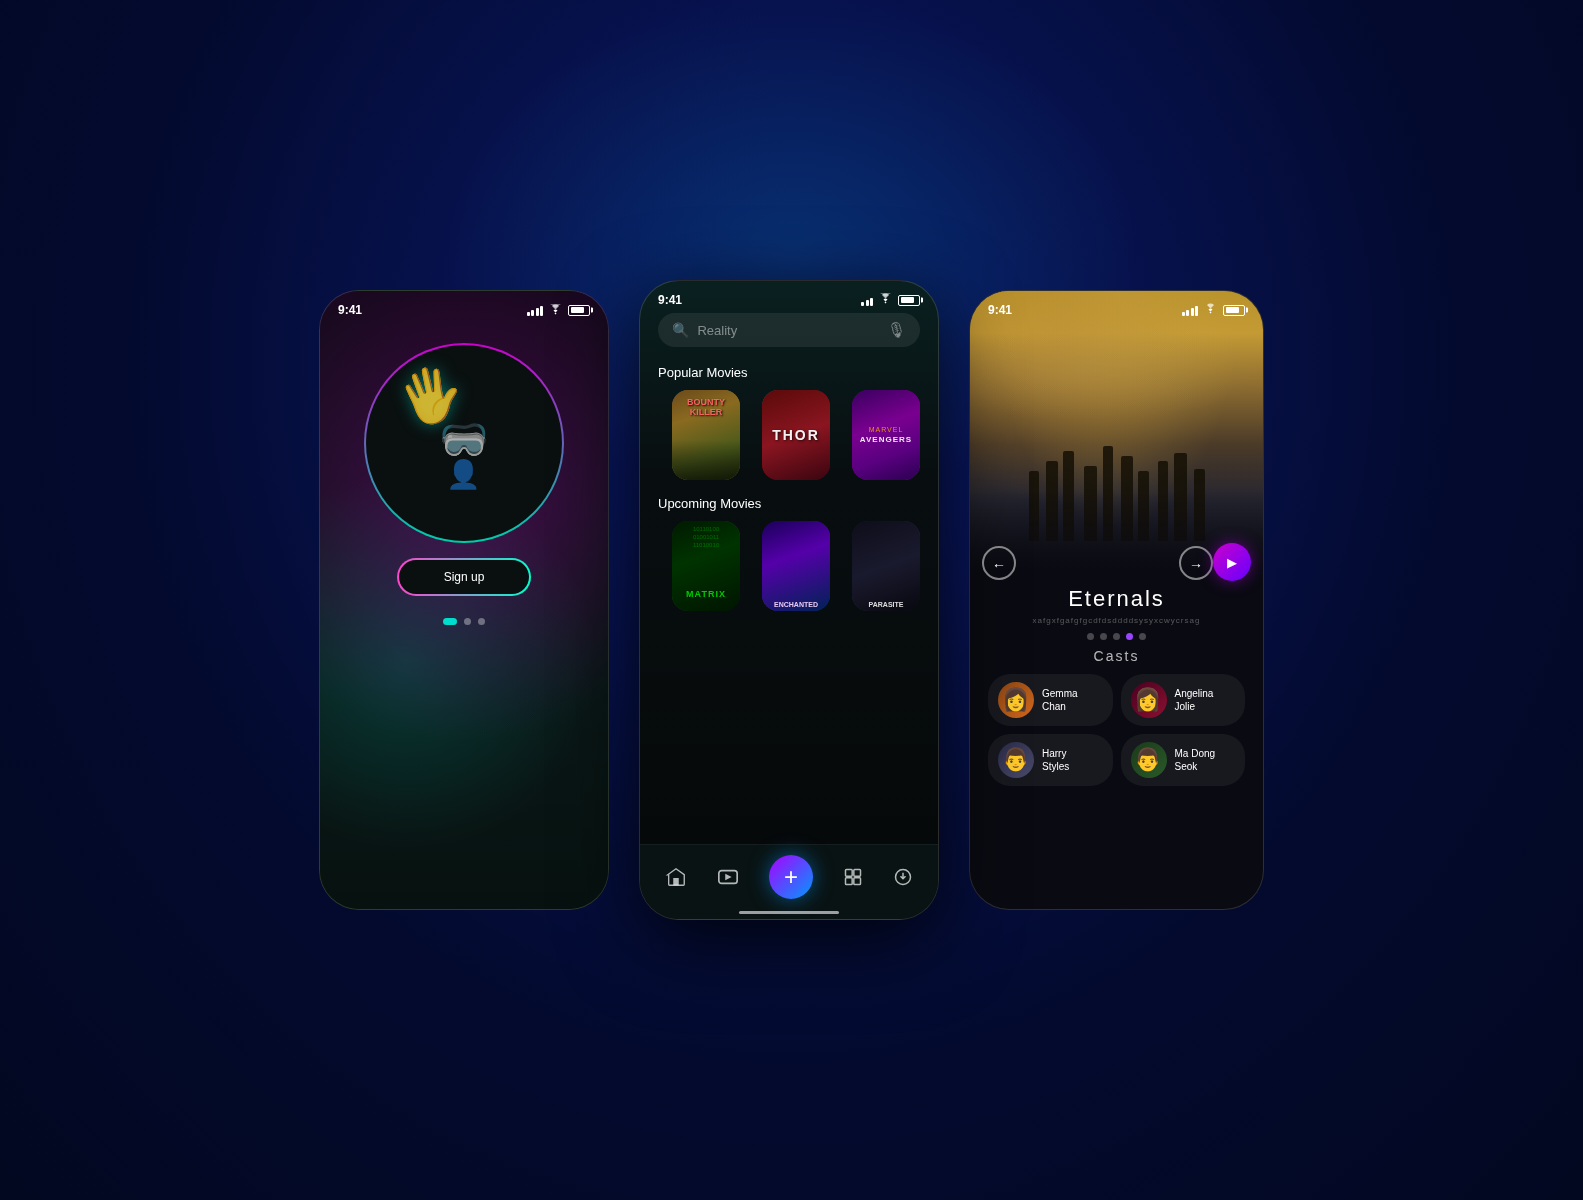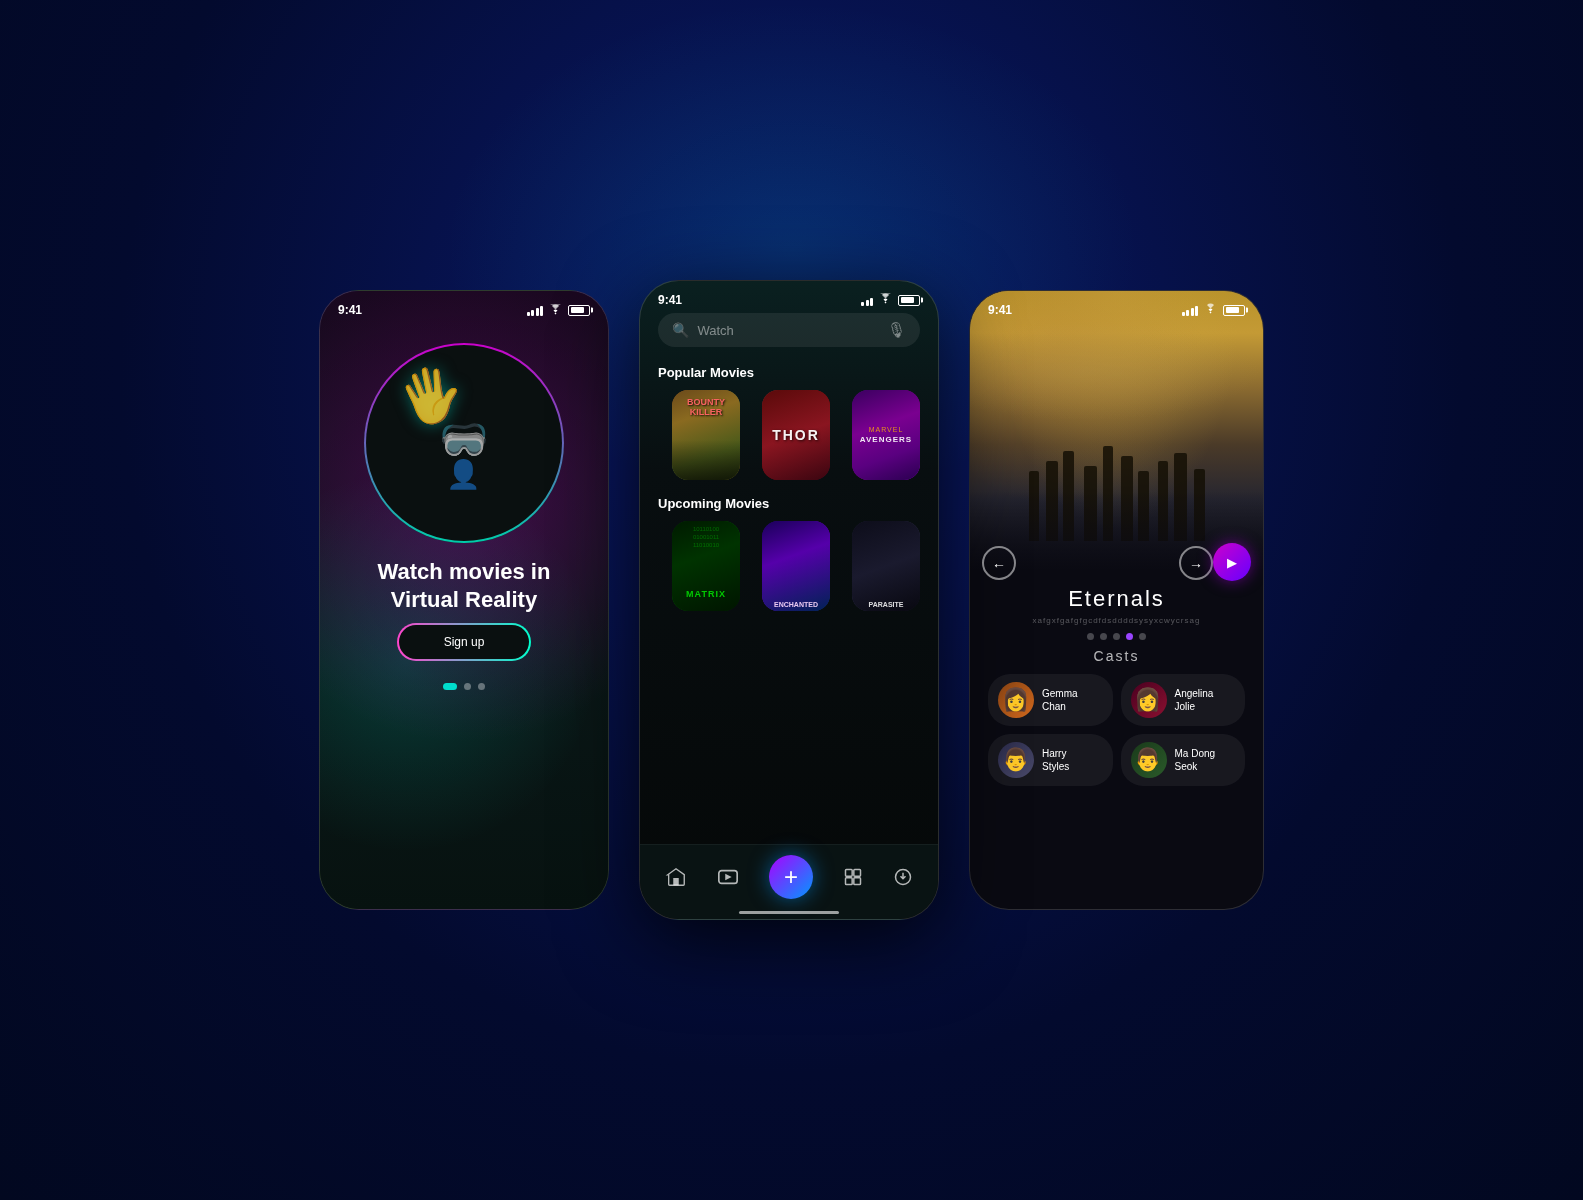--- a/index.html
+++ b/index.html
@@ -255,21 +255,21 @@
       font-size: 14px;
     }
     .mic-icon {
       color: rgba(255,255,255,0.45);
       font-size: 15px;
     }
 
     .section-title {
       color: #fff;
       font-size: 13px;
-      font-weight: 700;
+      font-weight: 400;
       margin-bottom: 10px;
     }
 
     .movies-row {
       display: flex;
       gap: 8px;
       margin-bottom: 16px;
     }
 
     .movie-card {
@@ -583,21 +583,20 @@
             <div style="font-size:40px; margin-top:20px; color:rgba(200,230,230,0.7);">🥽</div>
             <div style="font-size:28px; color:rgba(150,200,200,0.6); margin-top:-5px;">👤</div>
           </div>
         </div>
       </div>
 
       <div class="vr-circle-ring" style="position:absolute; inset:0; pointer-events:none;"></div>
     </div>
 
     <div class="phone-1-content">
-      <div class="phone-1-title">Watch movies in Virtual Reality</div>
       <button class="signup-btn">Sign up</button>
       <div class="dots-indicator">
         <div class="dot active"></div>
         <div class="dot"></div>
         <div class="dot"></div>
       </div>
     </div>
   </div>
 
   <div class="phone phone-2">
@@ -621,21 +620,21 @@
         <div class="battery">
           <div class="battery-fill"></div>
         </div>
       </div>
     </div>
 
     <div class="phone-2-content">
 
       <div class="search-bar">
         <span class="search-icon-svg">🔍</span>
-        <span class="search-bar-text">Watch</span>
+        <span class="search-bar-text">Reality</span>
         <span class="mic-icon">🎙</span>
       </div>
 
       <div class="section-title">Popular Movies</div>
       <div class="movies-row">
         <div class="movie-card movie-bounty-killer">
           <div style="position:absolute;inset:0;background:linear-gradient(160deg,#6b4a1a 0%,#8a6a20 30%,#4a5a1a 70%,#2a3a10 100%)"></div>
           <div style="position:absolute;top:8px;left:4px;right:4px;color:rgba(255,100,100,0.95);font-size:9px;font-weight:900;line-height:1.1;text-shadow:1px 1px 2px rgba(0,0,0,0.9);text-align:center;">BOUNTY<br>KILLER</div>
           <div style="position:absolute;bottom:0;left:0;right:0;height:40px;background:linear-gradient(transparent,rgba(0,0,0,0.6))"></div>
         </div>

